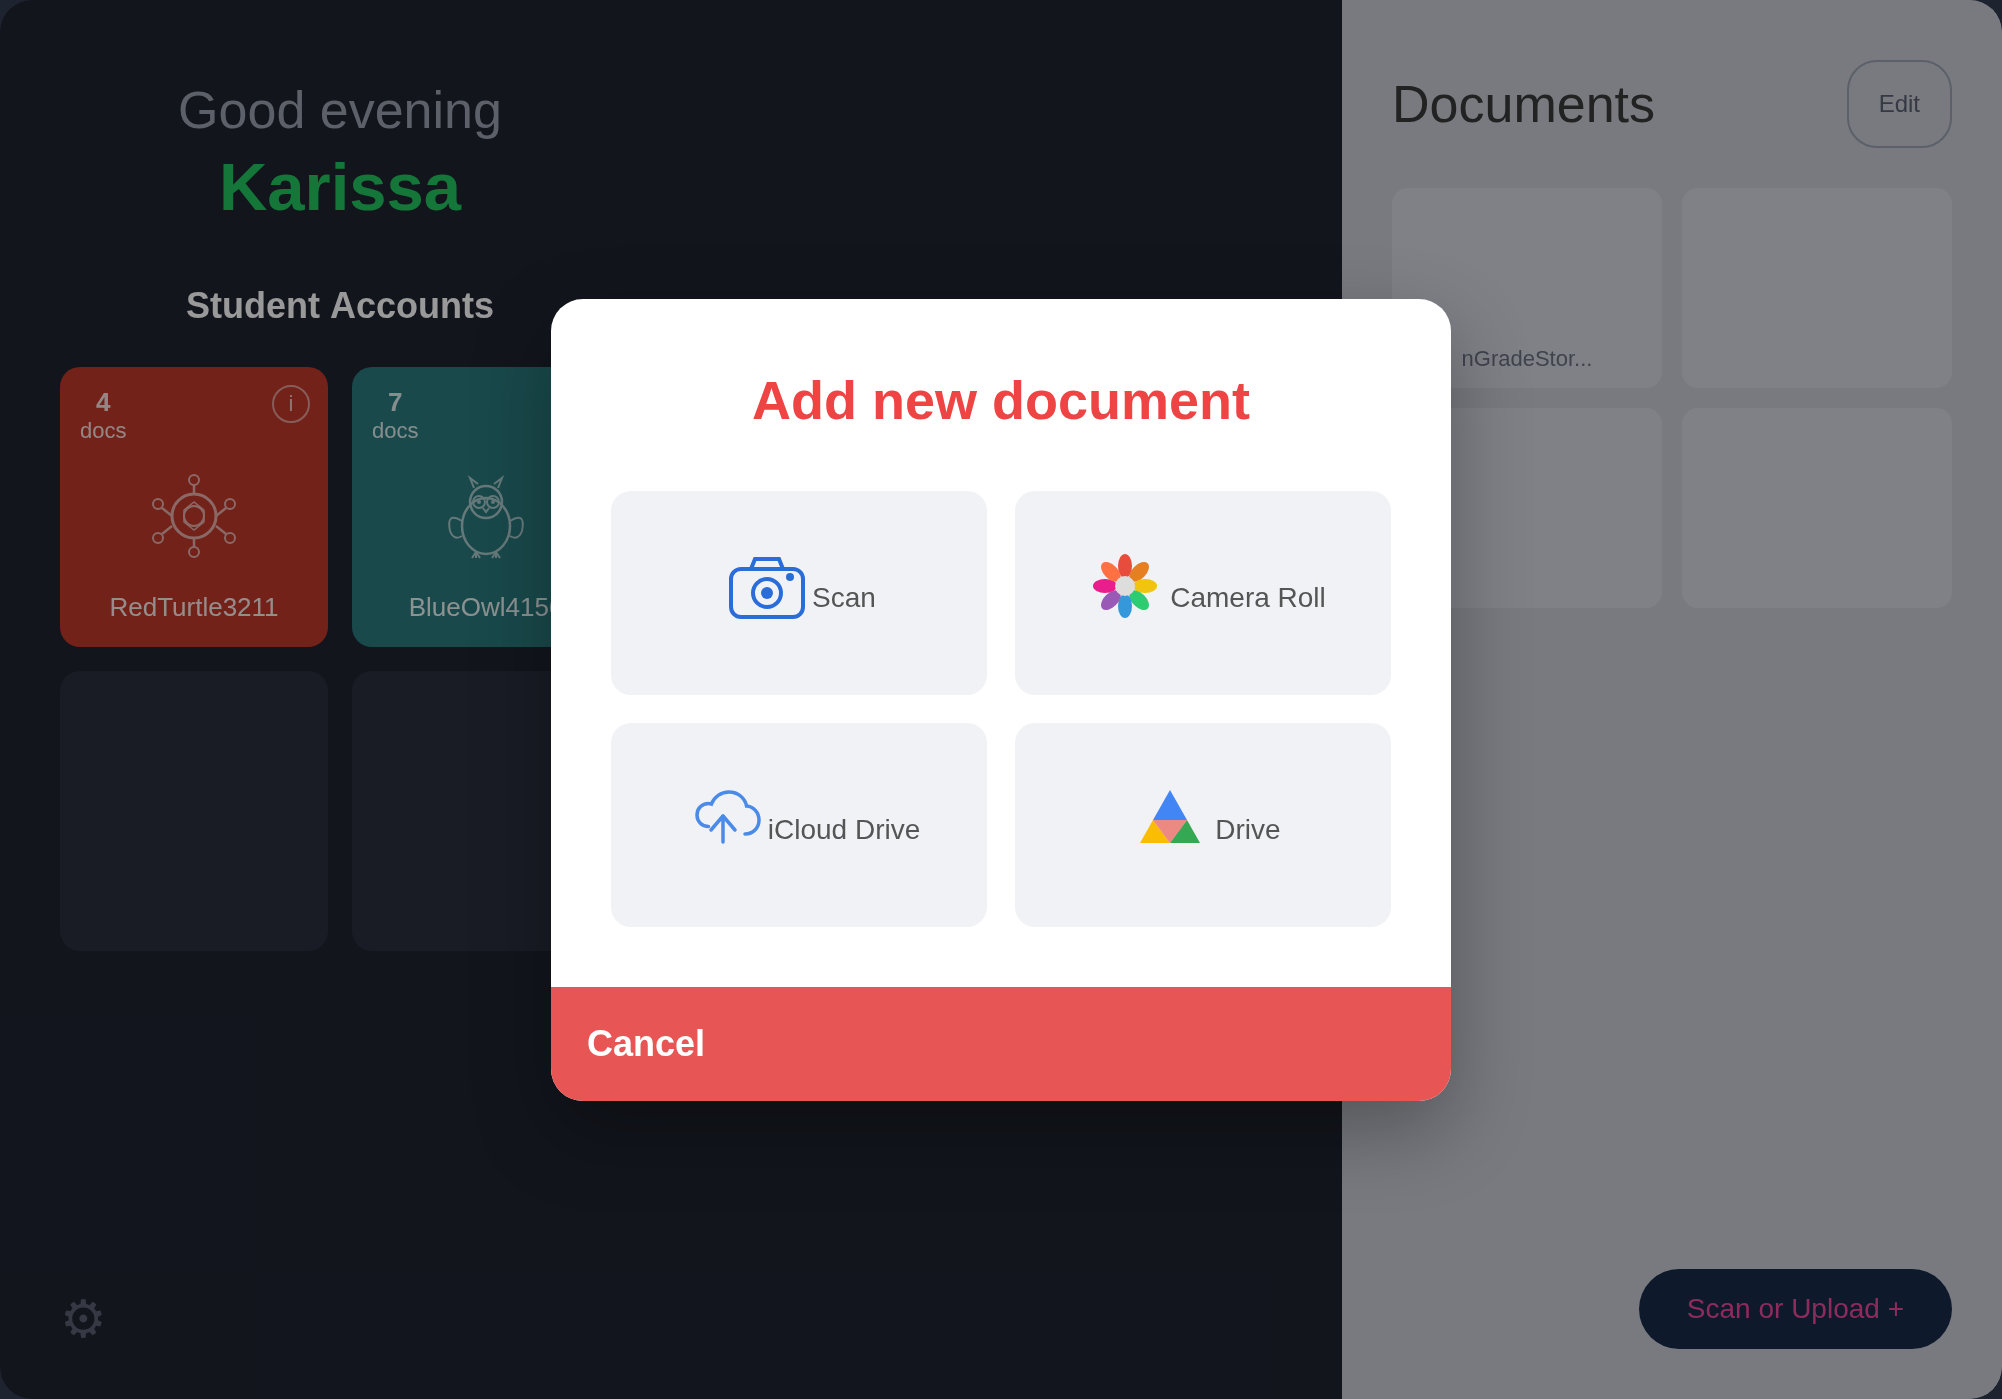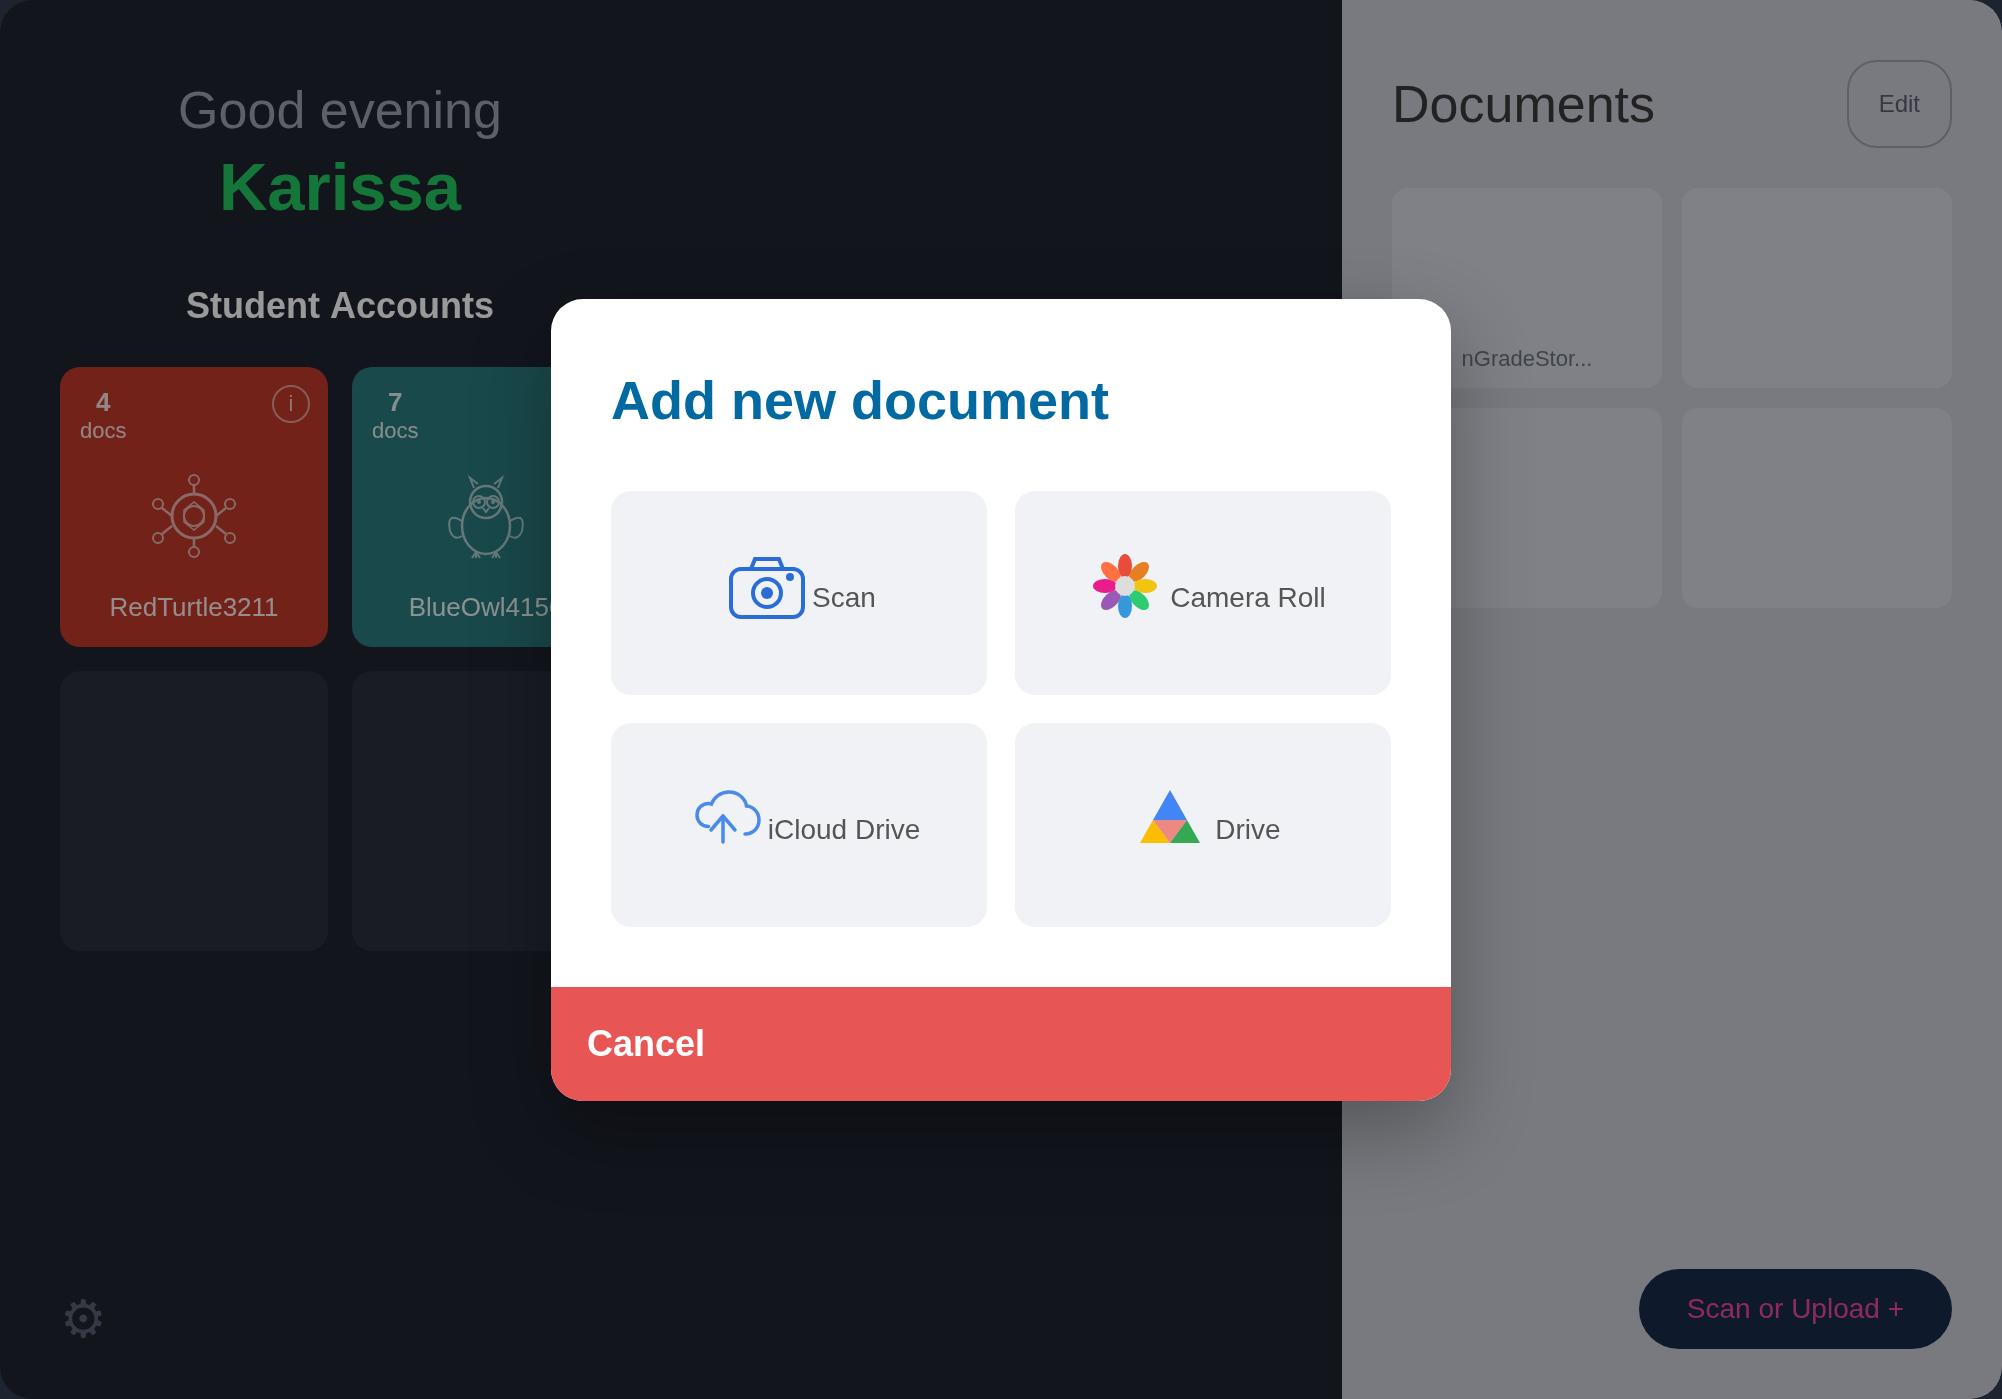--- a/index.html
+++ b/index.html
@@ -223,23 +223,24 @@
       background: #ffffff;
       border-radius: 32px;
       width: 900px;
       padding: 70px 60px 0;
       position: relative;
       z-index: 20;
       box-shadow: 0 30px 80px rgba(0,0,0,0.3);
     }
 
     .modal-title {
+      text-align: center;
       font-size: 54px;
       font-weight: 600;
-      color: #0369a1;
+      color: #ef4444;
       margin-bottom: 60px;
     }
 
     .modal-options {
       display: grid;
       grid-template-columns: 1fr 1fr;
       gap: 28px;
       margin-bottom: 60px;
     }
 

